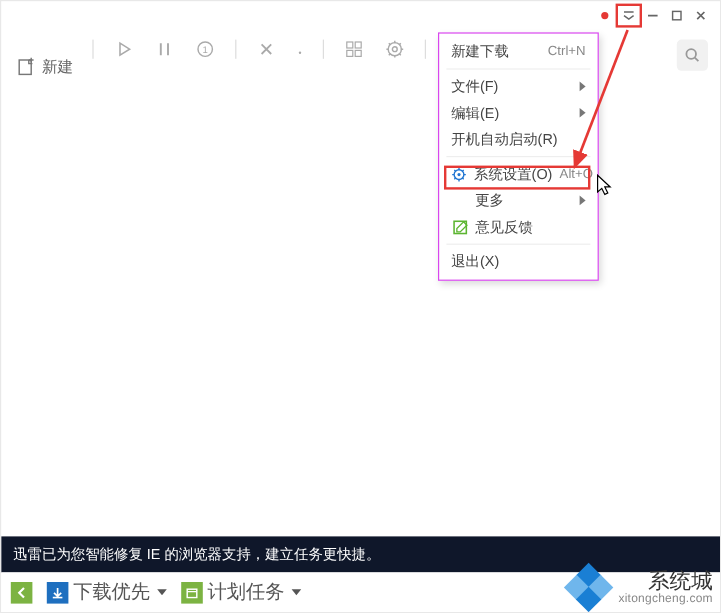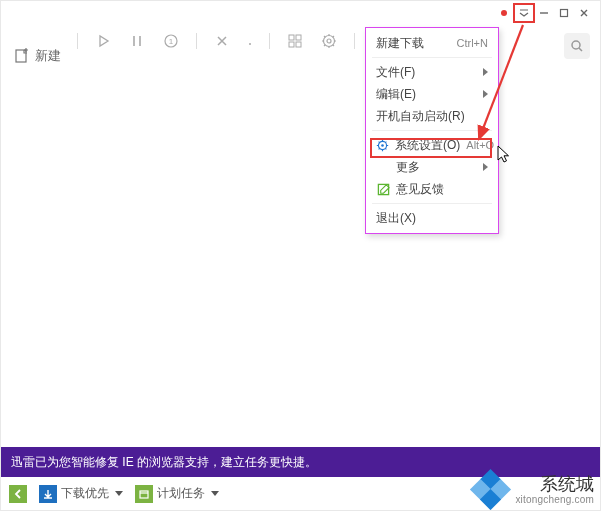--- a/index.html
+++ b/index.html
@@ -131,21 +131,21 @@
     z-index:120;
     pointer-events:none;
   }
 
   
   .status-green {
     position:absolute;
     left:0; bottom:33px;
     width:100%;
     height:30px;
-    background:#4c1d95;
+    background:#0f172a;
     display:flex;
     align-items:center;
     padding:0 10px;
     color:#fff;
     font-size:12px;
   }
   .bottom-bar {
     position:absolute;
     left:0; bottom:0;
     width:100%;
@@ -157,21 +157,21 @@
     background:#fff;
   }
   .bb-btn {
     width:18px; height:18px;
     background:#7cb342;
     display:flex; align-items:center; justify-content:center;
     color:#fff;
     font-size:11px;
   }
   .bb-btn.blue { background:#1e6fbf; }
-  .bb-label { font-size:12px; color:#555; display:flex; align-items:center; gap:4px;}
+  .bb-label { font-size:16px; color:#555; display:flex; align-items:center; gap:4px;}
   .bb-label .caret {
     width:0;height:0;
     border-left:4px solid transparent;
     border-right:4px solid transparent;
     border-top:5px solid #555;
     margin-left:2px;
   }
 
   
   .watermark {

